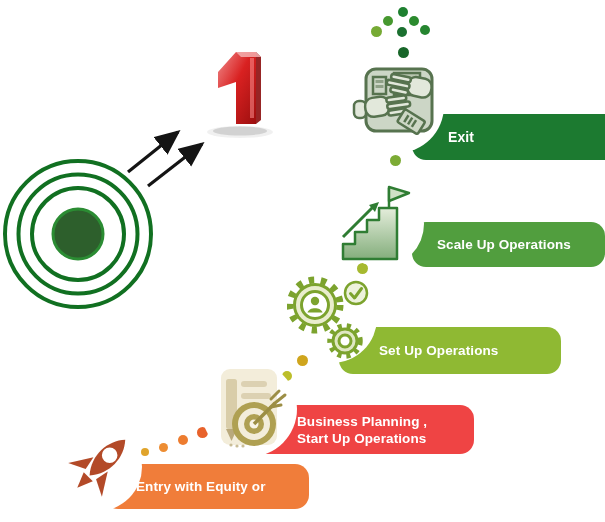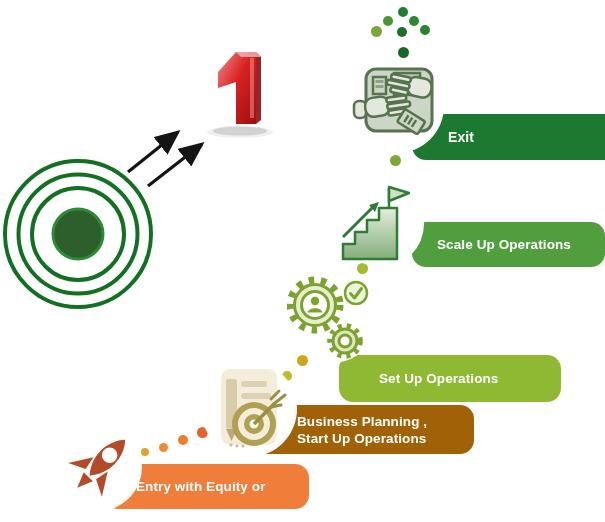--- a/index.html
+++ b/index.html
@@ -88,21 +88,21 @@
       <g transform="rotate(45 48 48)" fill="#b34a28">
         <path d="M48 6 C61 20 63 44 48 61 C33 44 35 20 48 6 Z"></path>
         <path d="M37 44 L22 68 L40 59 Z"></path>
         <path d="M59 44 L74 68 L56 59 Z"></path>
         <path d="M41 63 L48 80 L55 63 Z"></path>
         <circle cx="48" cy="30" r="8.5" fill="#ffffff"></circle>
       </g>
     </svg>
   </div>
 
-  <div class="step-label" style="left: 253px; top: 405px; width: 177px; height: 49px; padding-left: 44px; background: #a16207;">
+  <div class="step-label" style="left: 253px; top: 405px; width: 177px; height: 49px; padding-left: 44px; background: #ef4444;">
     <span class="txt">Business Planning ,</span>
     <span class="txt">Start Up Operations</span>
   </div>
   <div class="icon-circle" style="left:201px;top:361px;width:96px;height:96px;">
     <svg width="96" height="96" viewBox="0 0 96 96">
       <rect x="20" y="8" width="56" height="76" rx="9" fill="#f3edda"></rect>
       <rect x="40" y="20" width="26" height="6" rx="3" fill="#dcd1b2"></rect>
       <rect x="40" y="32" width="30" height="6" rx="3" fill="#dcd1b2"></rect>
       <rect x="40" y="44" width="22" height="6" rx="3" fill="#dcd1b2"></rect>
       <rect x="25" y="18" width="11" height="50" rx="2.5" fill="#d9cda9"></rect>
@@ -112,21 +112,21 @@
         <circle cx="42" cy="85" r="1.6" fill="#c9bd97"></circle>
       <circle cx="53" cy="63" r="22" fill="#afa052"></circle>
       <circle cx="53" cy="63" r="16" fill="#f3edda"></circle>
       <circle cx="53" cy="63" r="10" fill="#afa052"></circle>
       <circle cx="53" cy="63" r="4.5" fill="#f8f4e6"></circle>
       <line x1="53" y1="63" x2="74" y2="42" stroke="#9c8e45" stroke-width="3.5"></line>
       <path d="M70 38 L78 30 M74 42 L84 34 M70 46 L80 44" stroke="#9c8e45" stroke-width="3" fill="none" stroke-linecap="round"></path>
     </svg>
   </div>
 
-  <div class="step-label" style="left: 339px; top: 327px; width: 182px; height: 47px; padding-left: 40px; background: rgb(143, 185, 51); margin-top: 28px;">
+  <div class="step-label" style="left: 339px; top: 327px; width: 182px; height: 47px; padding-left: 40px; background: rgb(143, 185, 51);">
     <span class="txt">Set Up Operations</span>
   </div>
   <div class="icon-circle" style="left:287px;top:273px;width:90px;height:90px;">
     <svg width="90" height="90" viewBox="0 0 90 90">
       <circle cx="28" cy="32" r="25" fill="none" stroke="#7ca32e" stroke-width="7" stroke-dasharray="5.5 6.8"></circle>
       <circle cx="28" cy="32" r="20.5" fill="#e9edcd" stroke="#7ca32e" stroke-width="3"></circle>
       <circle cx="28" cy="32" r="13.5" fill="#ffffff" stroke="#7ca32e" stroke-width="3"></circle>
       <circle cx="28" cy="28" r="4.2" fill="#7ca32e"></circle>
       <path d="M20.5 39.5 C22 33.8 34 33.8 35.5 39.5 Z" fill="#7ca32e"></path>
       <circle cx="58" cy="68" r="15" fill="none" stroke="#7ca32e" stroke-width="5.5" stroke-dasharray="4 5"></circle>

